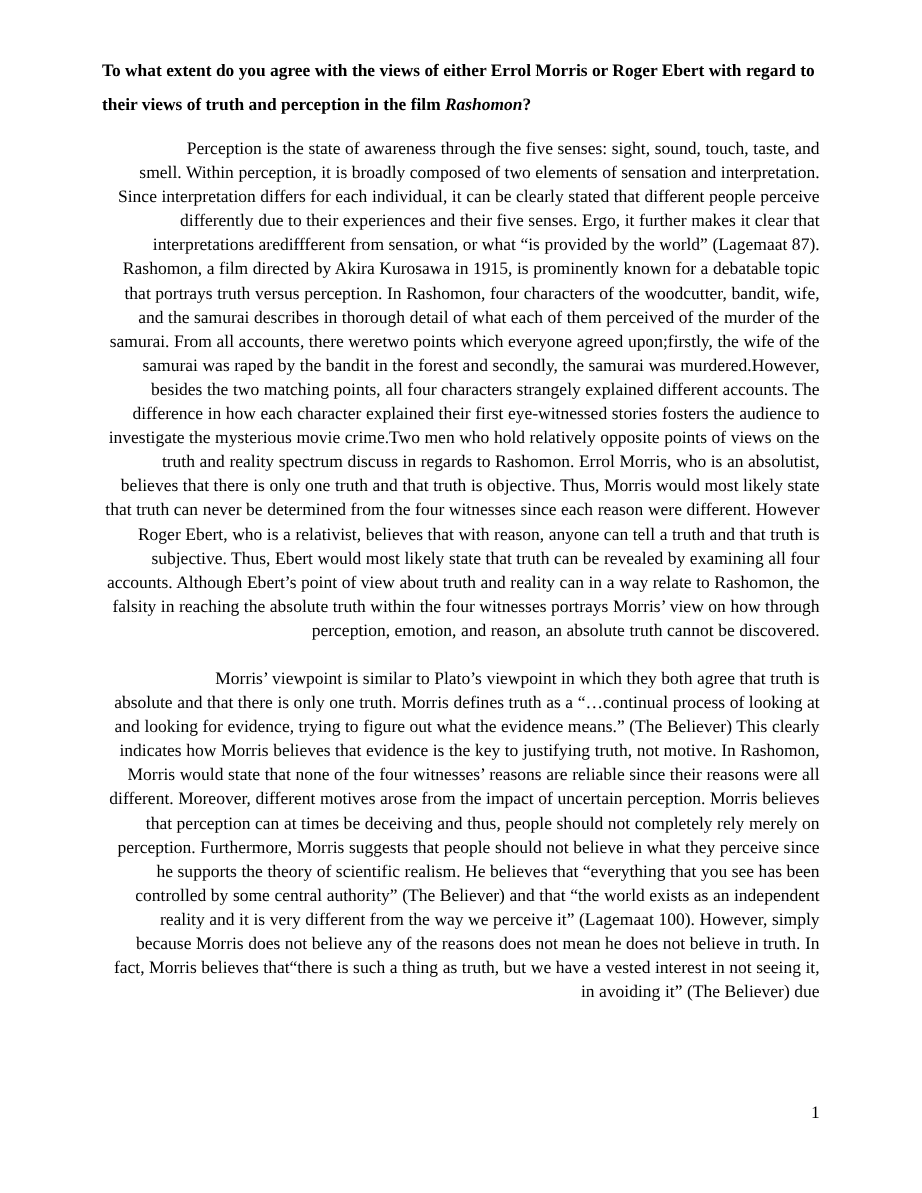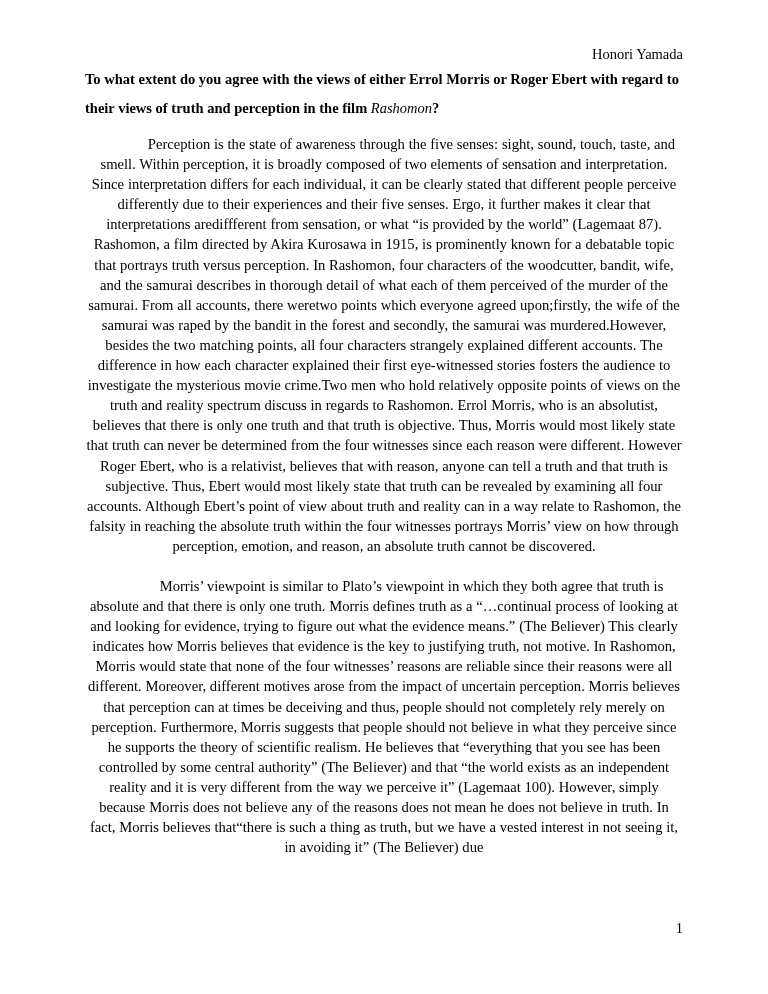--- a/index.html
+++ b/index.html
@@ -34,31 +34,31 @@
   .essay-title {
     font-weight: bold;
     font-size: 14.5px;
     line-height: 29px;
     text-align: left;
     margin-top: 1px;
   }
 
   .essay-title .film-title {
     font-style: italic;
-    font-weight: normal;
+    font-weight: bold;
   }
 
   .body-copy {
     margin-top: 11px;
   }
 
   .para {
     font-size: 14.6px;
     line-height: 20.1px;
-    text-align: center;
+    text-align: right;
     text-indent: 55px;
     margin: 0 0 20px 0;
     hyphens: none;
     word-spacing: 0.15px;
   }
 
   .para .em {
   }
 
   .page-number {
@@ -70,21 +70,20 @@
     font-size: 14.5px;
     line-height: 16px;
   }
 </style>
 </head>
 <body>
 
 <div class="page">
 
   <div class="heading-block">
-    <span class="heading-line">Honori Yamada</span>
   </div>
 
   <div class="essay-title">
     <span>To what extent do you agree with the views of either Errol Morris or Roger Ebert with regard to their views of truth and perception in the film </span><span class="film-title">Rashomon</span><span>?</span>
   </div>
 
   <div class="body-copy">
       <p class="para"><span>Perception is the state of awareness through the five senses: sight, sound, touch, taste, and smell. Within perception, it is broadly composed of two elements of sensation and interpretation. Since interpretation differs for each individual, it can be clearly stated that different people perceive differently due to their experiences and their five senses. Ergo, it further makes it clear that interpretations arediffferent from sensation, or what “is provided by the world” (Lagemaat 87). Rashomon, a film directed by Akira Kurosawa in 1915, is prominently known for a debatable topic that portrays truth versus perception. In Rashomon, four characters of the woodcutter, bandit, wife, and the samurai describes in thorough detail of what each of them perceived of the murder of the samurai. From all accounts, there weretwo points which everyone agreed upon;firstly, the wife of the samurai was raped by the bandit in the forest and secondly, the samurai was murdered.However, besides the two matching points, all four characters strangely explained different accounts. The difference in how each character explained their first eye-witnessed stories fosters the audience to investigate the mysterious movie crime.Two men who hold relatively opposite points of views on the truth and reality spectrum discuss in regards to Rashomon. Errol Morris, who is an absolutist, believes that there is only one truth and that truth is objective. Thus, Morris would most likely state that truth can never be determined from the four witnesses since each reason were different. However Roger Ebert, who is a relativist, believes that with reason, anyone can tell a truth and that truth is subjective. Thus, Ebert would most likely state that truth can be revealed by examining all four accounts. Although Ebert’s point of view about truth and reality can in a way relate to Rashomon, the falsity in reaching the absolute truth within the four witnesses portrays Morris’ view on how through perception, emotion, and reason, an absolute truth cannot be discovered.</span></p>
       <p class="para"><span>Morris’ viewpoint is similar to Plato’s viewpoint in which they both agree that truth is absolute and that there is only one truth. Morris defines truth as a “…continual process of looking at and looking for evidence, trying to figure out what the evidence means.” (The Believer) This clearly indicates how Morris believes that evidence is the key to justifying truth, not motive. In Rashomon, Morris would state that none of the four witnesses’ reasons are reliable since their reasons were all different. Moreover, different motives arose from the impact of uncertain perception. Morris believes that perception can at times be deceiving and thus, people should not completely rely merely on perception. Furthermore, Morris suggests that people should not believe in what they perceive since he supports the theory of </span><span class="em">scientific realism</span><span>. He believes that “everything that you see has been controlled by some central authority” (The Believer) and that “the world exists as an independent reality and it is very different from the way we perceive it” (Lagemaat 100). However, simply because Morris does not believe any of the reasons does not mean he does not believe in truth. In fact, Morris believes that“there is such a thing as truth, but we have a vested interest in not seeing it, in avoiding it” (The Believer) due</span></p>
     </div>

